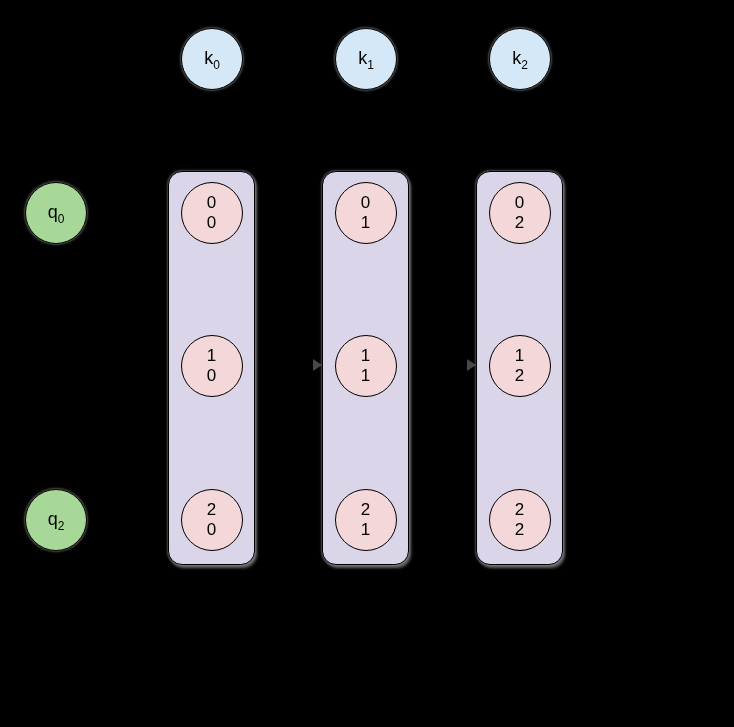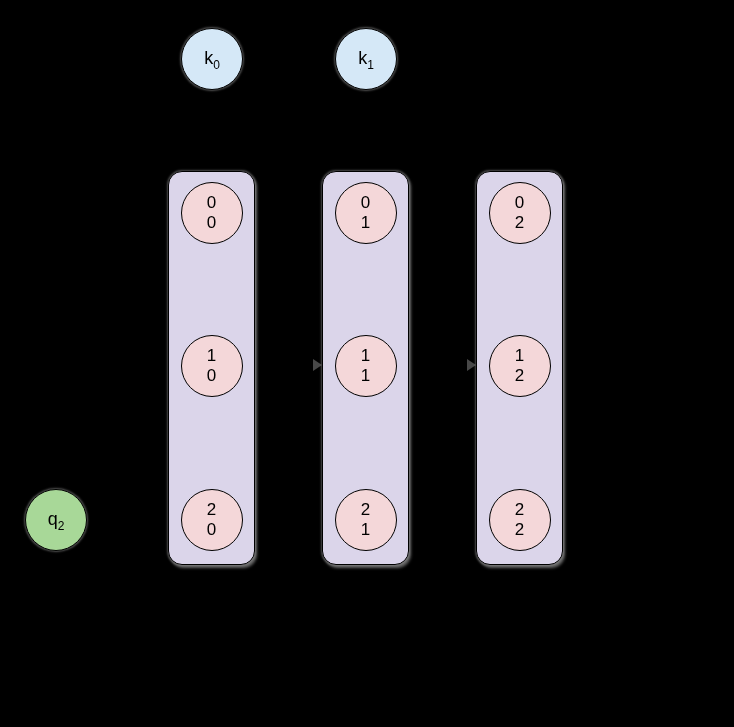--- a/index.html
+++ b/index.html
@@ -97,21 +97,27 @@
 <body>
 
 <div class="canvas" style="--bg: #000000; --key-fill: #d5e8f7; --query-fill: #a8d898; --column-fill: #dbd5ea; --cell-fill: #f4d7d9; --arrow: #484848;">
 
   <div class="node key-node" style="left:181px; top:28px;">
     <span class="node-label"><span>k</span><span class="sub">0</span></span>
   </div>
   <div class="node key-node" style="left:335px; top:28px;text-align:center;">
     <span class="node-label"><span>k</span><span class="sub">1</span></span>
   </div>
+  <div class="node key-node" style="left:489px; top:28px;">
+    <span class="node-label"><span>k</span><span class="sub">2</span></span>
+  </div>
 
+  <div class="node query-node" style="left:25px; top:182px;">
+    <span class="node-label"><span>q</span><span class="sub">0</span></span>
+  </div>
   <div class="node query-node" style="left:25px; top:489px;">
     <span class="node-label"><span>q</span><span class="sub">2</span></span>
   </div>
 
   <div class="connector" style="left:243px; width:80px;"></div>
   <div class="arrowhead" style="left:313px;"></div>
   <div class="connector" style="left:397px; width:80px;"></div>
   <div class="arrowhead" style="left:467px;"></div>
 
   <div class="score-column" style="left:168px;">

